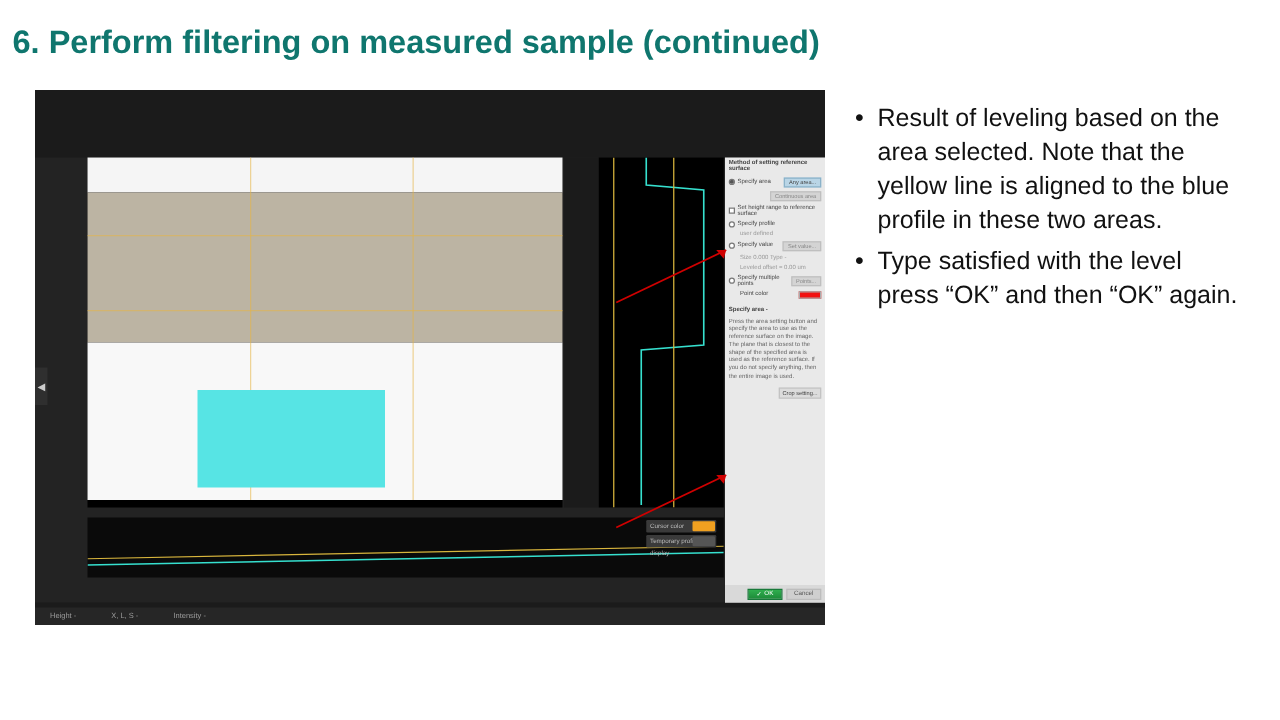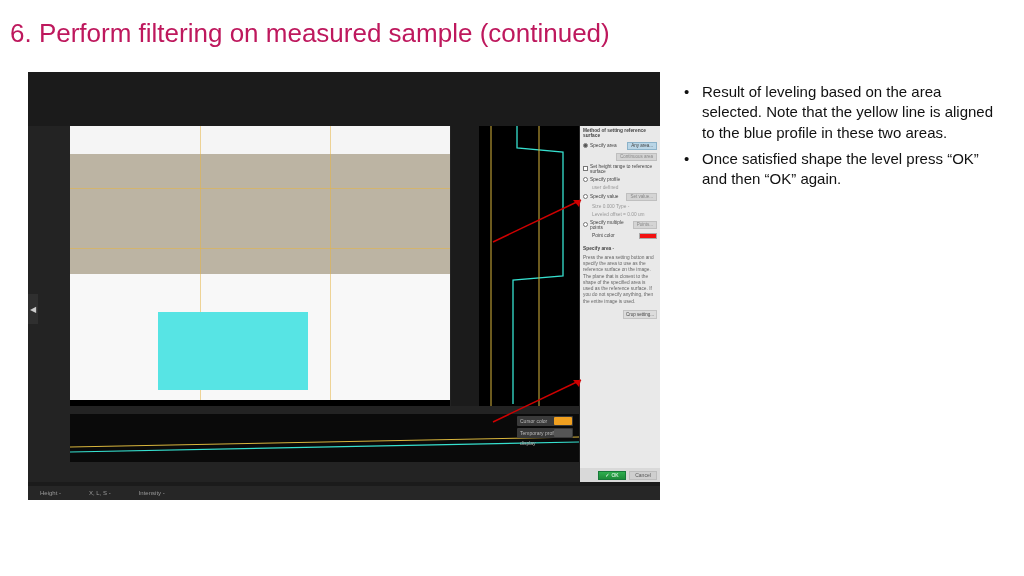--- a/index.html
+++ b/index.html
@@ -1,20 +1,20 @@
 <!DOCTYPE html>
 <html><head>
 <meta charset="utf-8">
 <style>
   * { box-sizing: border-box; margin: 0; padding: 0; }
   html, body { width: 1024px; height: 576px; font-family: "Segoe UI", Arial, sans-serif; background: #fff; overflow: hidden; }
 
   .slide { position: absolute; inset: 0; }
 
-  .title { position: absolute; left: 10px; top: 18px; font-size: 26px; font-weight: 400; color: #be185d; }
+  .title { position: absolute; left: 10px; top: 18px; font-size: 26px; font-weight: 700; color: #0f766e; }
 
   .shot { position: absolute; left: 28px; top: 72px; width: 632px; height: 428px; background: #1b1b1b; }
   .shot-inner { position: absolute; left: 0; top: 54px; right: 0; bottom: 18px; background: #232323; }
 
   .stage { position: absolute; left: 42px; top: 0; width: 380px; height: 280px; background: #000; }
   .band-w1 { position: absolute; left: 0; top: 0;   width: 100%; height: 28px;  background: #f5f5f5; }
   .band-gy { position: absolute; left: 0; top: 28px;width: 100%; height: 120px; background: #bcb4a3; }
   .band-w2 { position: absolute; left: 0; top: 148px;width:100%; height: 126px; background: #f8f8f8; }
   .grid-v { position: absolute; top: 0; bottom: 6px; width: 0; border-left: 1px solid rgba(230,180,70,.55); }
   .grid-h { position: absolute; left: 0; right: 0; height: 0; border-top: 1px solid rgba(230,180,70,.55); }
@@ -46,21 +46,21 @@
   .panel .btn-g { margin-left: auto; background: #d4d4d4; border: 1px solid #bfbfbf; padding: .5px 3px; font-size: 4.5px; color: #888; }
   .panel .swatch { margin-left: auto; width: 18px; height: 6px; background: #f21212; border: 1px solid #aaa; }
   .panel .para { padding: 2px 3px; color: #666; line-height: 1.3; }
   .panel .btn-crop { margin: 3px 3px 0 auto; display: block; width: 34px; text-align: center; background: #dcdcdc; border: 1px solid #c3c3c3; padding: 1px 0; font-size: 4.5px; }
   .panel .bottom { position: absolute; left: 0; right: 0; bottom: 0; height: 14px; background: #d9d9d9; display: flex; justify-content: flex-end; align-items: center; gap: 3px; padding-right: 3px; }
   .panel .ok { width: 28px; height: 9px; background: linear-gradient(#2fae4e,#1d8b39); color: #fff; font-size: 5px; display: flex; align-items: center; justify-content: center; gap: 2px; border: 1px solid #18793a; }
   .panel .cancel { width: 28px; height: 9px; background: #cfcfcf; color: #555; font-size: 5px; display: flex; align-items: center; justify-content: center; border: 1px solid #bdbdbd; }
 
   .arrow { position: absolute; pointer-events: none; }
 
-  .notes { position: absolute; left: 680px; right: 28px; top: 82px; font-size: 15px; color: #111; }
+  .notes { position: absolute; left: 680px; right: 28px; top: 82px; font-size: 20px; color: #111; }
   .notes ul { list-style: none; }
   .notes li { position: relative; padding-left: 22px; margin-bottom: 6px; line-height: 1.35; }
   .notes li::before { content: "•"; position: absolute; left: 4px; top: 0; }
 </style>
 </head>
 <body>
 
 <div class="slide">
 
   <div class="title">6. Perform filtering on measured sample (continued)</div>
@@ -183,17 +183,17 @@
     <svg class="arrow" style="left:455px; top:300px; width:110px; height:60px" viewBox="0 0 110 60">
       <line x1="10" y1="50" x2="98" y2="8" stroke="#d00000" stroke-width="1.4"></line>
       <polygon points="98,8 90,8 96,15" fill="#d00000"></polygon>
     </svg>
 
   </div>
 
   <div class="notes">
     <ul>
       <li>Result of leveling based on the area selected.  Note that the yellow line is aligned to the blue profile in these two areas.</li>
-      <li>Once satisfied shape the level press “OK” and then “OK” again.</li>
+      <li>Type satisfied with the level press “OK” and then “OK” again.</li>
     </ul>
   </div>
 
 </div>
 
 </body></html>

